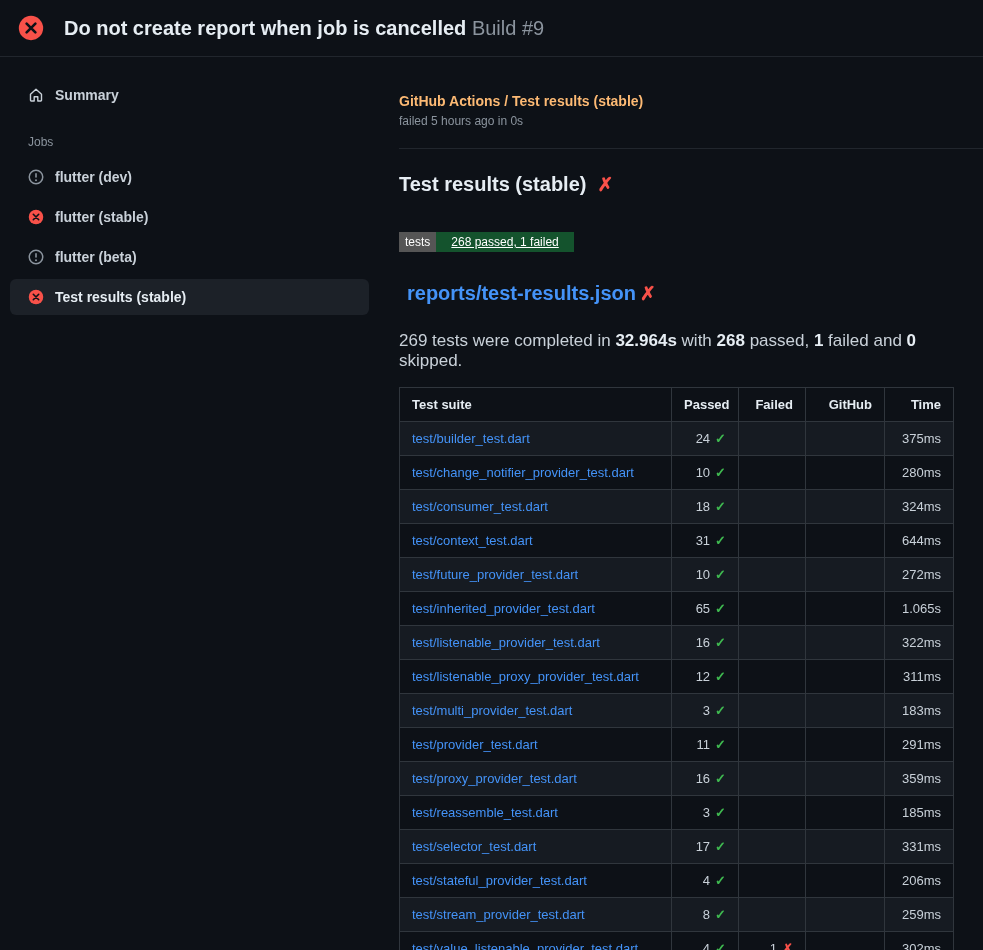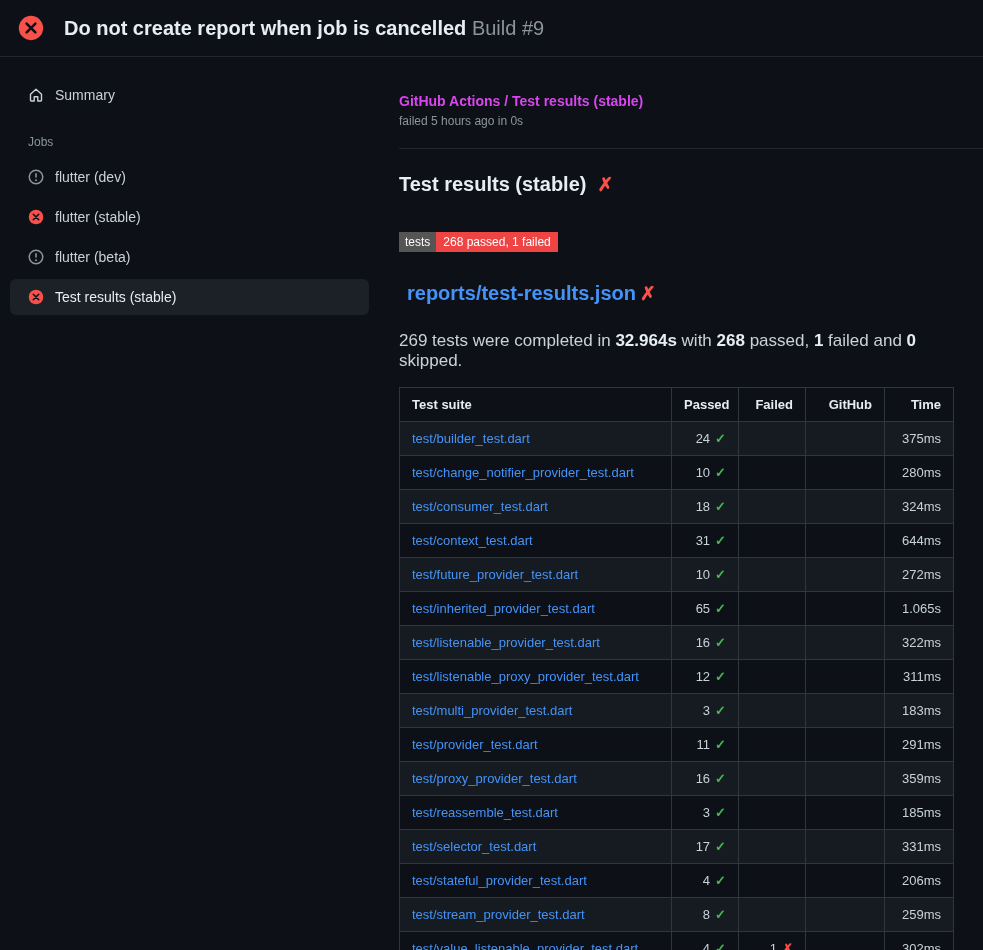--- a/index.html
+++ b/index.html
@@ -19,37 +19,37 @@
   .app-title { font-size: 20px; font-weight: 700; color: #e6edf3; margin: 0; }
   .build-num { color: #8b949e; font-weight: 400; }
   .icon { display: inline-flex; width: 16px; height: 16px; flex: 0 0 auto; align-items: center; justify-content: center; }
   .icon-lg { width: 26px; height: 26px; }
   
   .layout { display: flex; align-items: flex-start; }
   .sidebar { width: 383px; flex: 0 0 383px; padding: 20px 14px 0 10px; }
   .side-item {
     display: flex; align-items: center; gap: 11px;
     padding: 10px 12px 10px 18px; border-radius: 6px;
-    margin-bottom: 4px; cursor: pointer; color: #c9d1d9;
+    margin-bottom: 4px; cursor: pointer; color: #c9d1d9; font-weight: bold;
   }
   .side-item.selected { background: #1c2128; color: #e6edf3; }
   .jobs-heading { font-size: 12px; color: #8b949e; margin: 22px 0 10px 18px; }
   
   .content { flex: 1 1 auto; padding: 36px 0 0 16px; min-width: 0; }
-  .breadcrumb { font-weight: 700; font-size: 14px; color: #d946ef; }
+  .breadcrumb { font-weight: 700; font-size: 14px; color: #fdba74; }
   .run-meta { font-size: 12px; color: #8b949e; margin-top: 5px; }
   .divider { border: 0; border-top: 1px solid #21262d; margin: 20px 0 0 0; }
   .section-title {
     display: flex; align-items: center; gap: 11px;
     font-size: 20px; font-weight: 700; color: #e6edf3; margin: 24px 0 0 0;
   }
   .x-mark { color: #f85149; font-weight: 700; font-size: 19px; line-height: 1; }
   .badge { display: inline-flex; margin-top: 36px; font-size: 12px; line-height: 1; border-radius: 0; overflow: hidden; }
   .badge-label { background: #555555; color: #ffffff; padding: 4px 6px; }
-  .badge-value { background: #ef4444; color: #ffffff; padding: 4px 7px; }
+  .badge-value { background: #14532d; color: #ffffff; padding: 4px 15px; text-decoration: underline; }
   .report-title { display: flex; align-items: center; gap: 4px; margin: 30px 0 0 8px; font-size: 20px; font-weight: 700; }
   .report-link { color: #4493f8; text-decoration: none; }
   .summary-line { margin: 26px 0 0 0; font-size: 17px; color: #c9d1d9; }
   .summary-line b { color: #e6edf3; }
   
   .results {
     border-collapse: collapse; table-layout: fixed;
     width: 554px; margin-top: 16px; font-size: 13px;
   }
   .results th, .results td { border: 1px solid #30363d; padding: 9px 12px; white-space: nowrap; overflow: hidden; }

